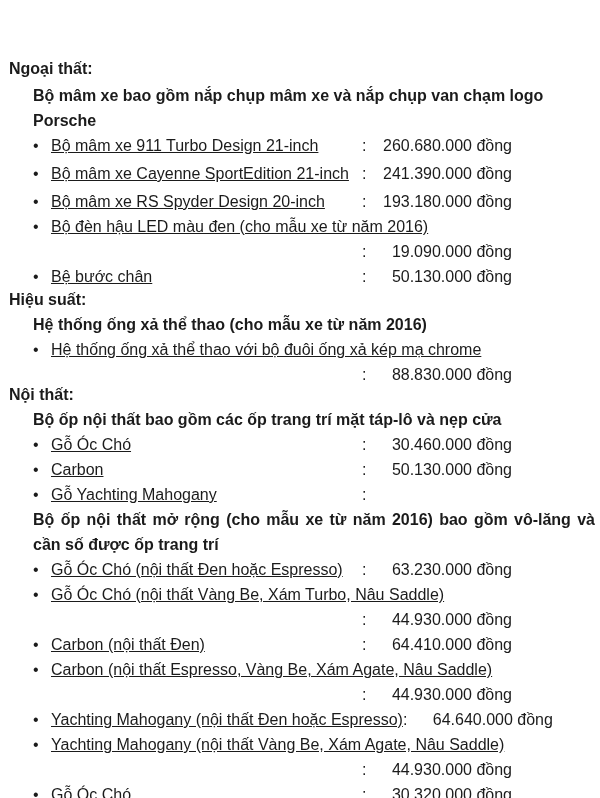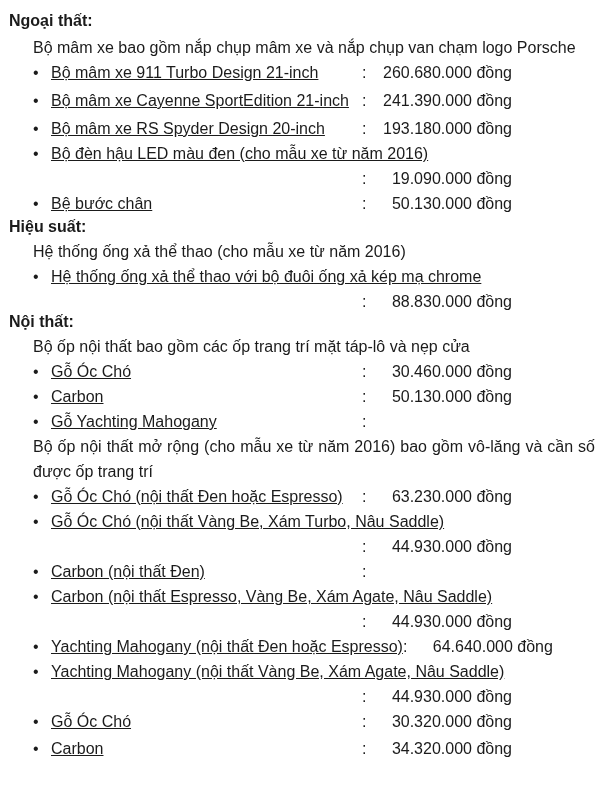--- a/index.html
+++ b/index.html
@@ -3,22 +3,22 @@
 <meta charset="utf-8">
 <style>
   html,body{margin:0;padding:0;}
   body{
     width:600px;height:798px;overflow:hidden;
     background:#ffffff;color:#1b1b1b;
     font-family:"Liberation Sans",sans-serif;
     font-size:16px;line-height:25px;
   }
   .doc{padding:8px 5px 0 9px;}
-  .h{font-weight:bold;}
-  .sub{font-weight:normal;margin-left:24px;}
+  .h{font-weight:bold;margin-top:48px;}
+  .sub{font-weight:bold;margin-left:24px;}
   .sub.just{text-align:justify;}
   .item{display:flex;margin-left:24px;}
   .bullet{width:18px;flex:0 0 auto;}
   .label{min-width:311px;flex:0 0 auto;white-space:nowrap;text-decoration:underline;}
   .price{width:150px;flex:0 0 auto;display:flex;justify-content:space-between;white-space:nowrap;}
   .price-row{margin-left:353px;width:150px;display:flex;justify-content:space-between;}
   .mt2{margin-top:2px;}
   .mb3{margin-bottom:3px;}
   .mtm2{margin-top:-2px;}
   .mtm5{margin-top:-5px;}
@@ -142,20 +142,21 @@
   <div class="price-row">
     <span>:</span>
     <span>44.930.000 đồng</span>
   </div>
 
   <div class="item">
     <span class="bullet">•</span>
     <span class="label">Carbon (nội thất Đen)</span>
     <span class="price">
       <span>:</span>
+      <span>64.410.000 đồng</span>
     </span>
   </div>
 
   <div class="item">
     <span class="bullet">•</span>
     <span class="label">Carbon (nội thất Espresso, Vàng Be, Xám Agate, Nâu Saddle)</span>
   </div>
 
   <div class="price-row">
     <span>:</span>

